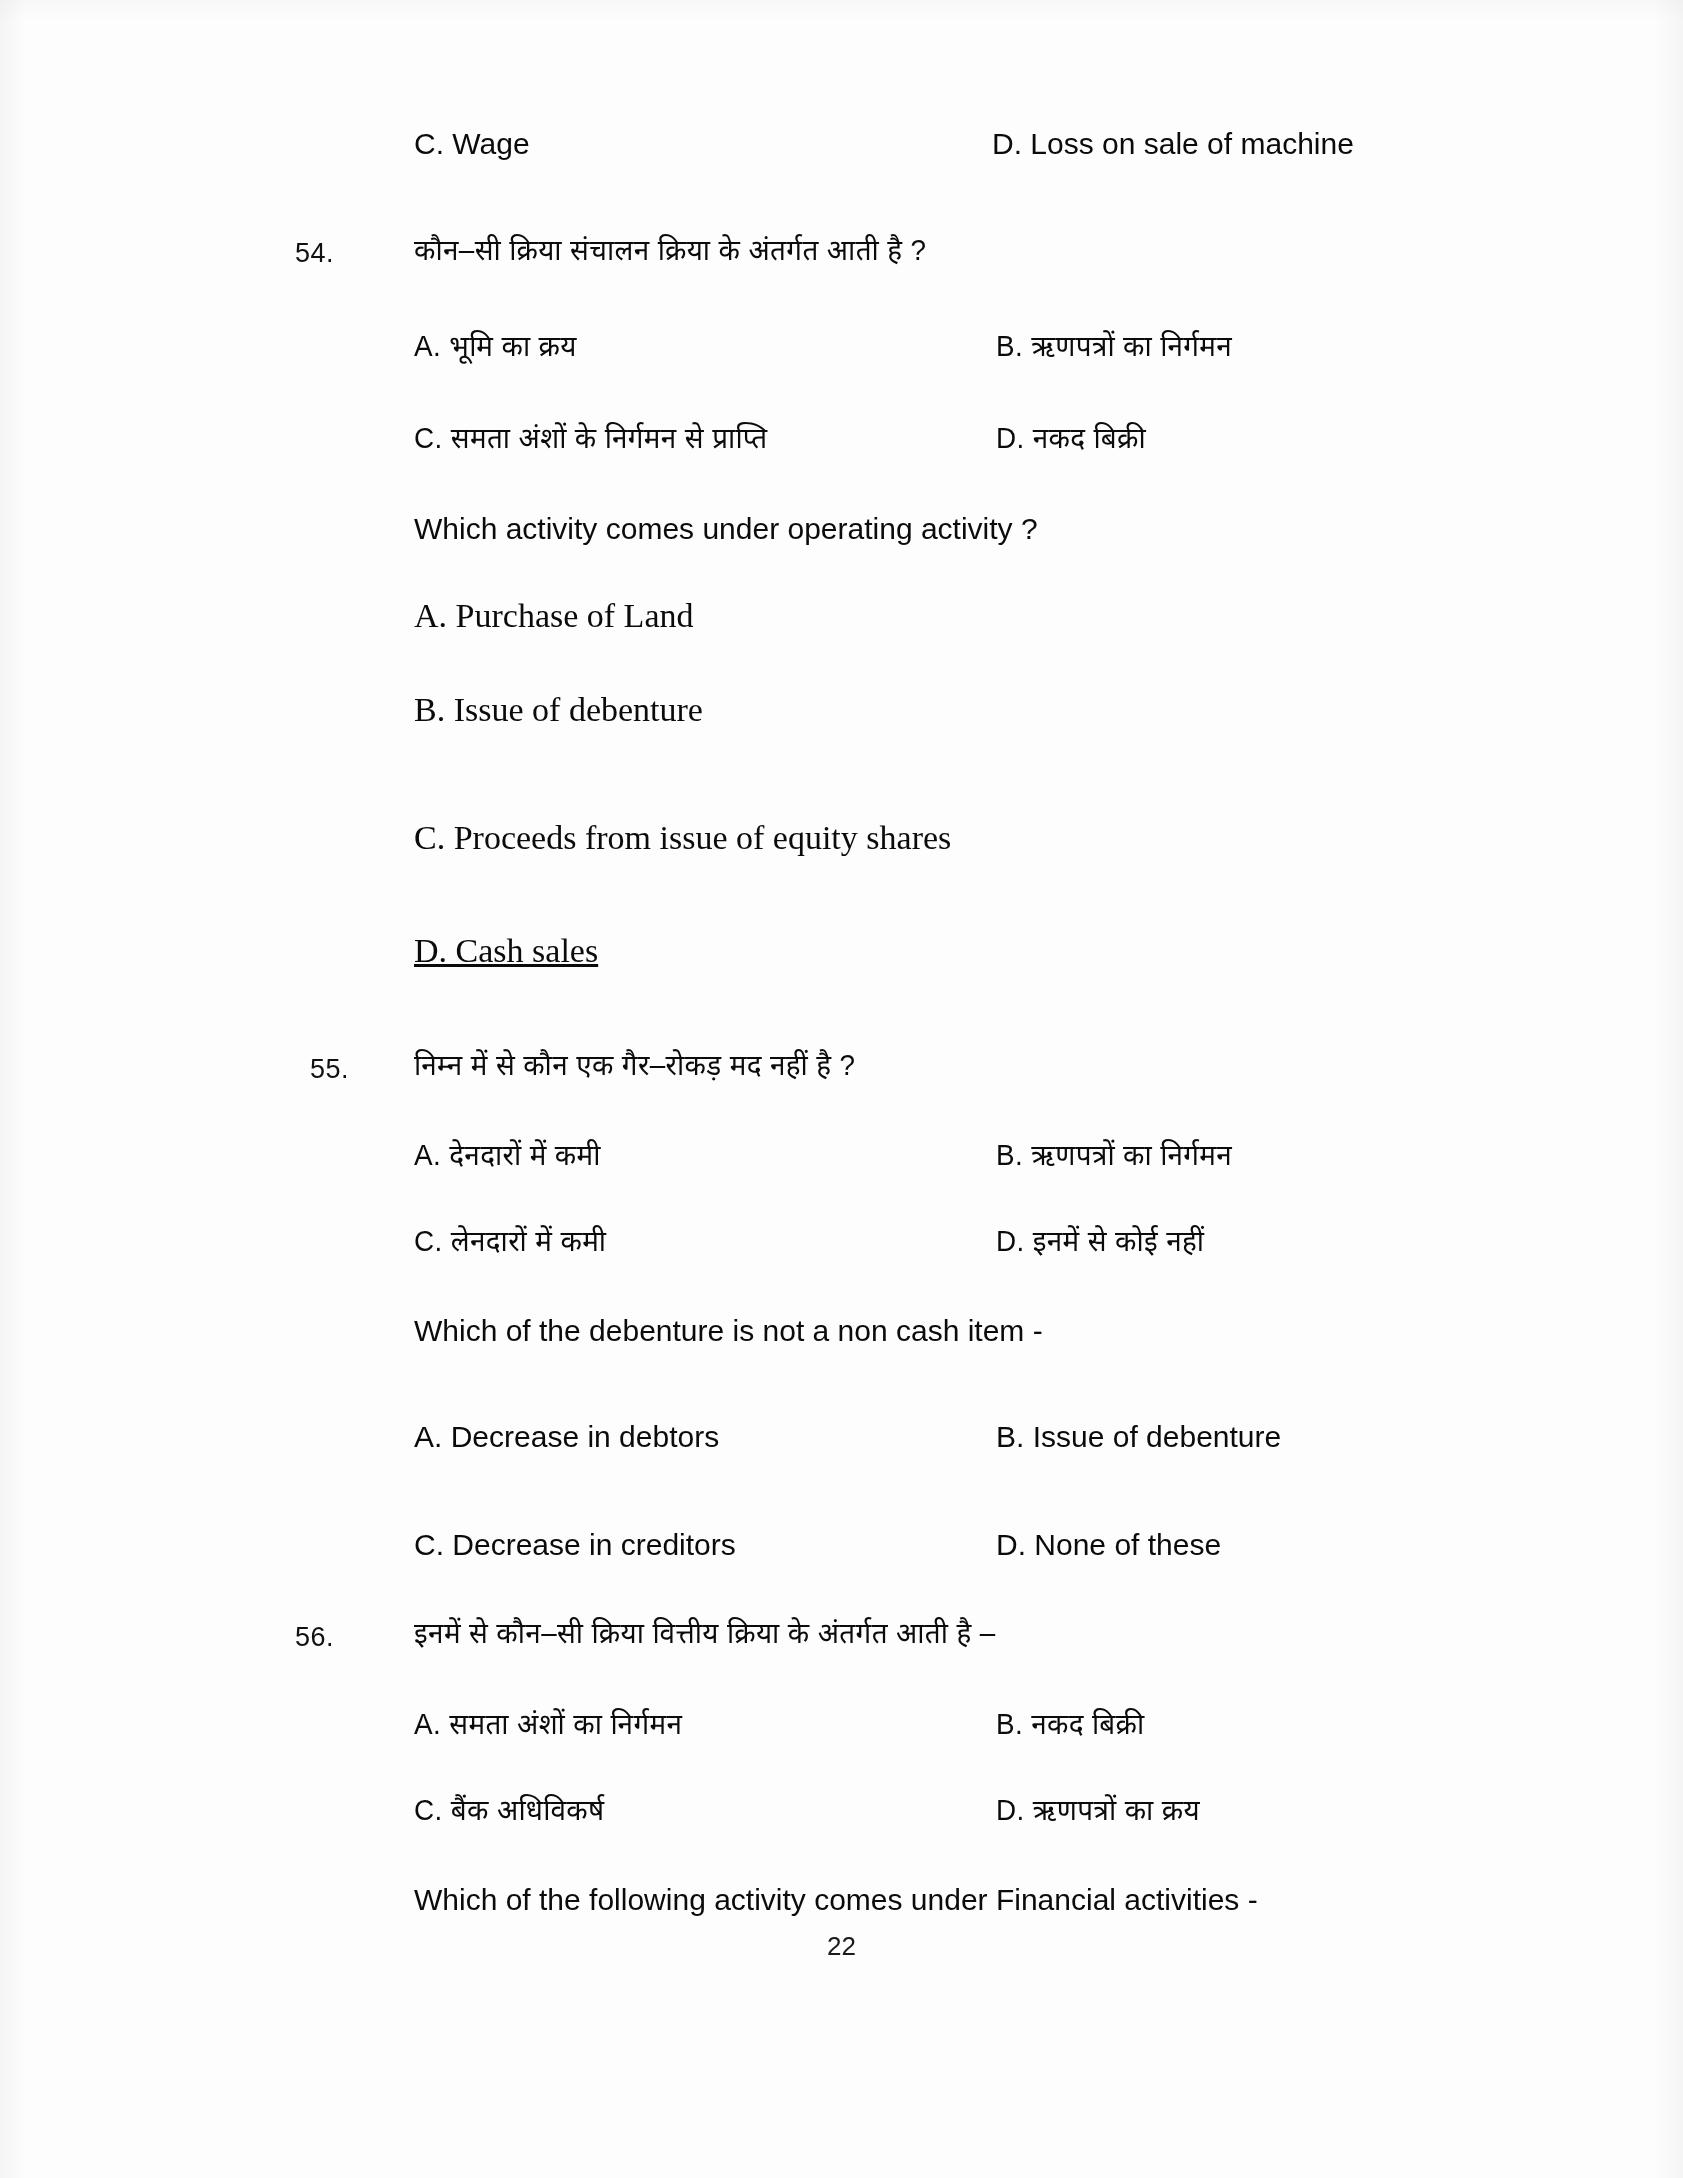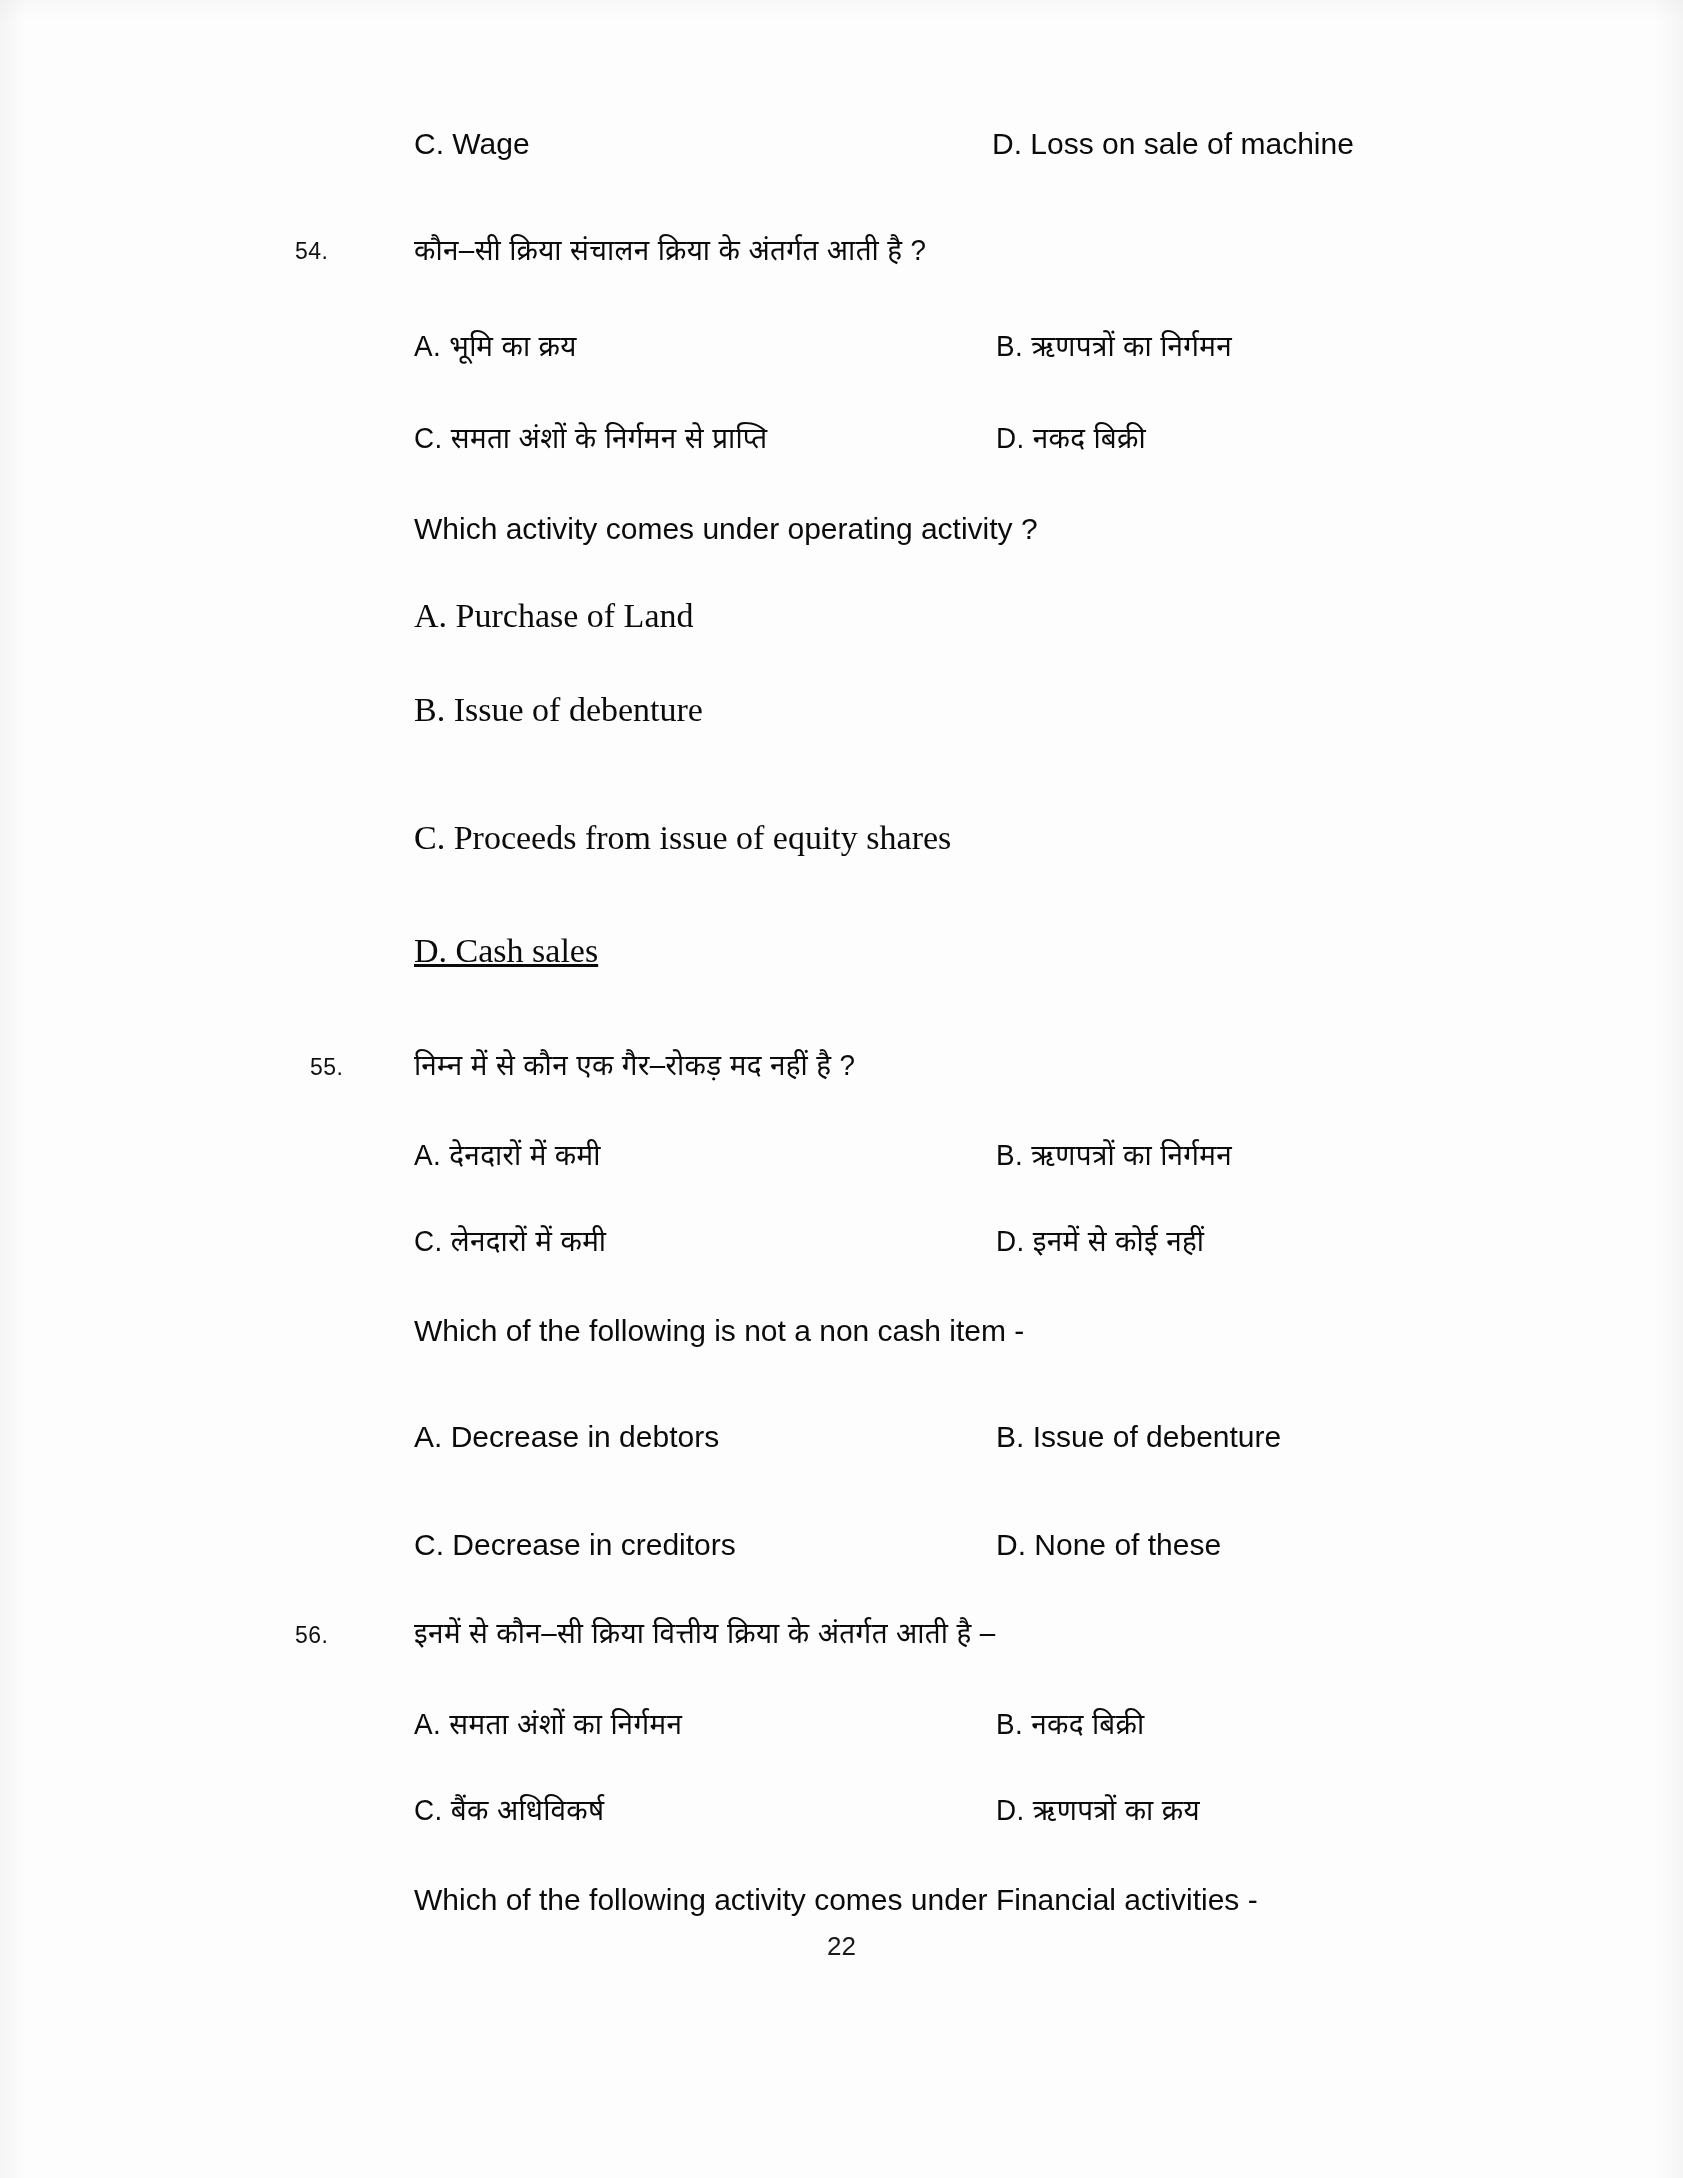--- a/index.html
+++ b/index.html
@@ -42,21 +42,21 @@
     left: 0;
     top: 0;
     width: 1683px;
   }
   .qnum {
     width: 117px;
     flex: 0 0 117px;
     text-align: right;
     padding-left: 295px;
     box-sizing: border-box;
-    font-size: 23px;
+    font-size: 27px;
     letter-spacing: 0.5px;
     color: #111;
   }
 
   
   .hi {
     font-family: "Liberation Sans", "DejaVu Sans", sans-serif;
     font-size: 29px;
     line-height: 1.25;
     letter-spacing: 0.4px;
@@ -127,21 +127,21 @@
 
     <div class="ln qnum" style="left:7px; top:1054px; padding-left:295px;margin-left:8px;">55.</div>
     <div class="ln hi" style="left:414px; top:1047px;">निम्न में से कौन एक गैर–रोकड़ मद नहीं है ?</div>
 
     <div class="ln hi" style="left:414px; top:1137px;">A. देनदारों में कमी</div>
     <div class="ln hi" style="left:996px; top:1137px;">B. ऋणपत्रों का निर्गमन</div>
 
     <div class="ln hi" style="left:414px; top:1223px;">C. लेनदारों में कमी</div>
     <div class="ln hi" style="left:996px; top:1223px;">D. इनमें से कोई नहीं</div>
 
-    <div class="ln en-sans" style="left:414px; top:1312px;">Which of the following is not a non cash item -</div>
+    <div class="ln en-sans" style="left:414px; top:1312px;">Which of the debenture is not a non cash item -</div>
 
     <div class="ln en-sans" style="left:414px; top:1418px;">A. Decrease in debtors</div>
     <div class="ln en-sans" style="left:996px; top:1418px;">B. Issue of debenture</div>
 
     <div class="ln en-sans" style="left:414px; top:1526px;">C.  Decrease in creditors</div>
     <div class="ln en-sans" style="left:996px; top:1526px;">D. None of these</div>
 
     <div class="ln qnum" style="left:0px; top:1622px; padding-left:295px;">56.</div>
     <div class="ln hi" style="left:414px; top:1615px;">इनमें से कौन–सी क्रिया वित्तीय क्रिया के अंतर्गत आती है –</div>
 

